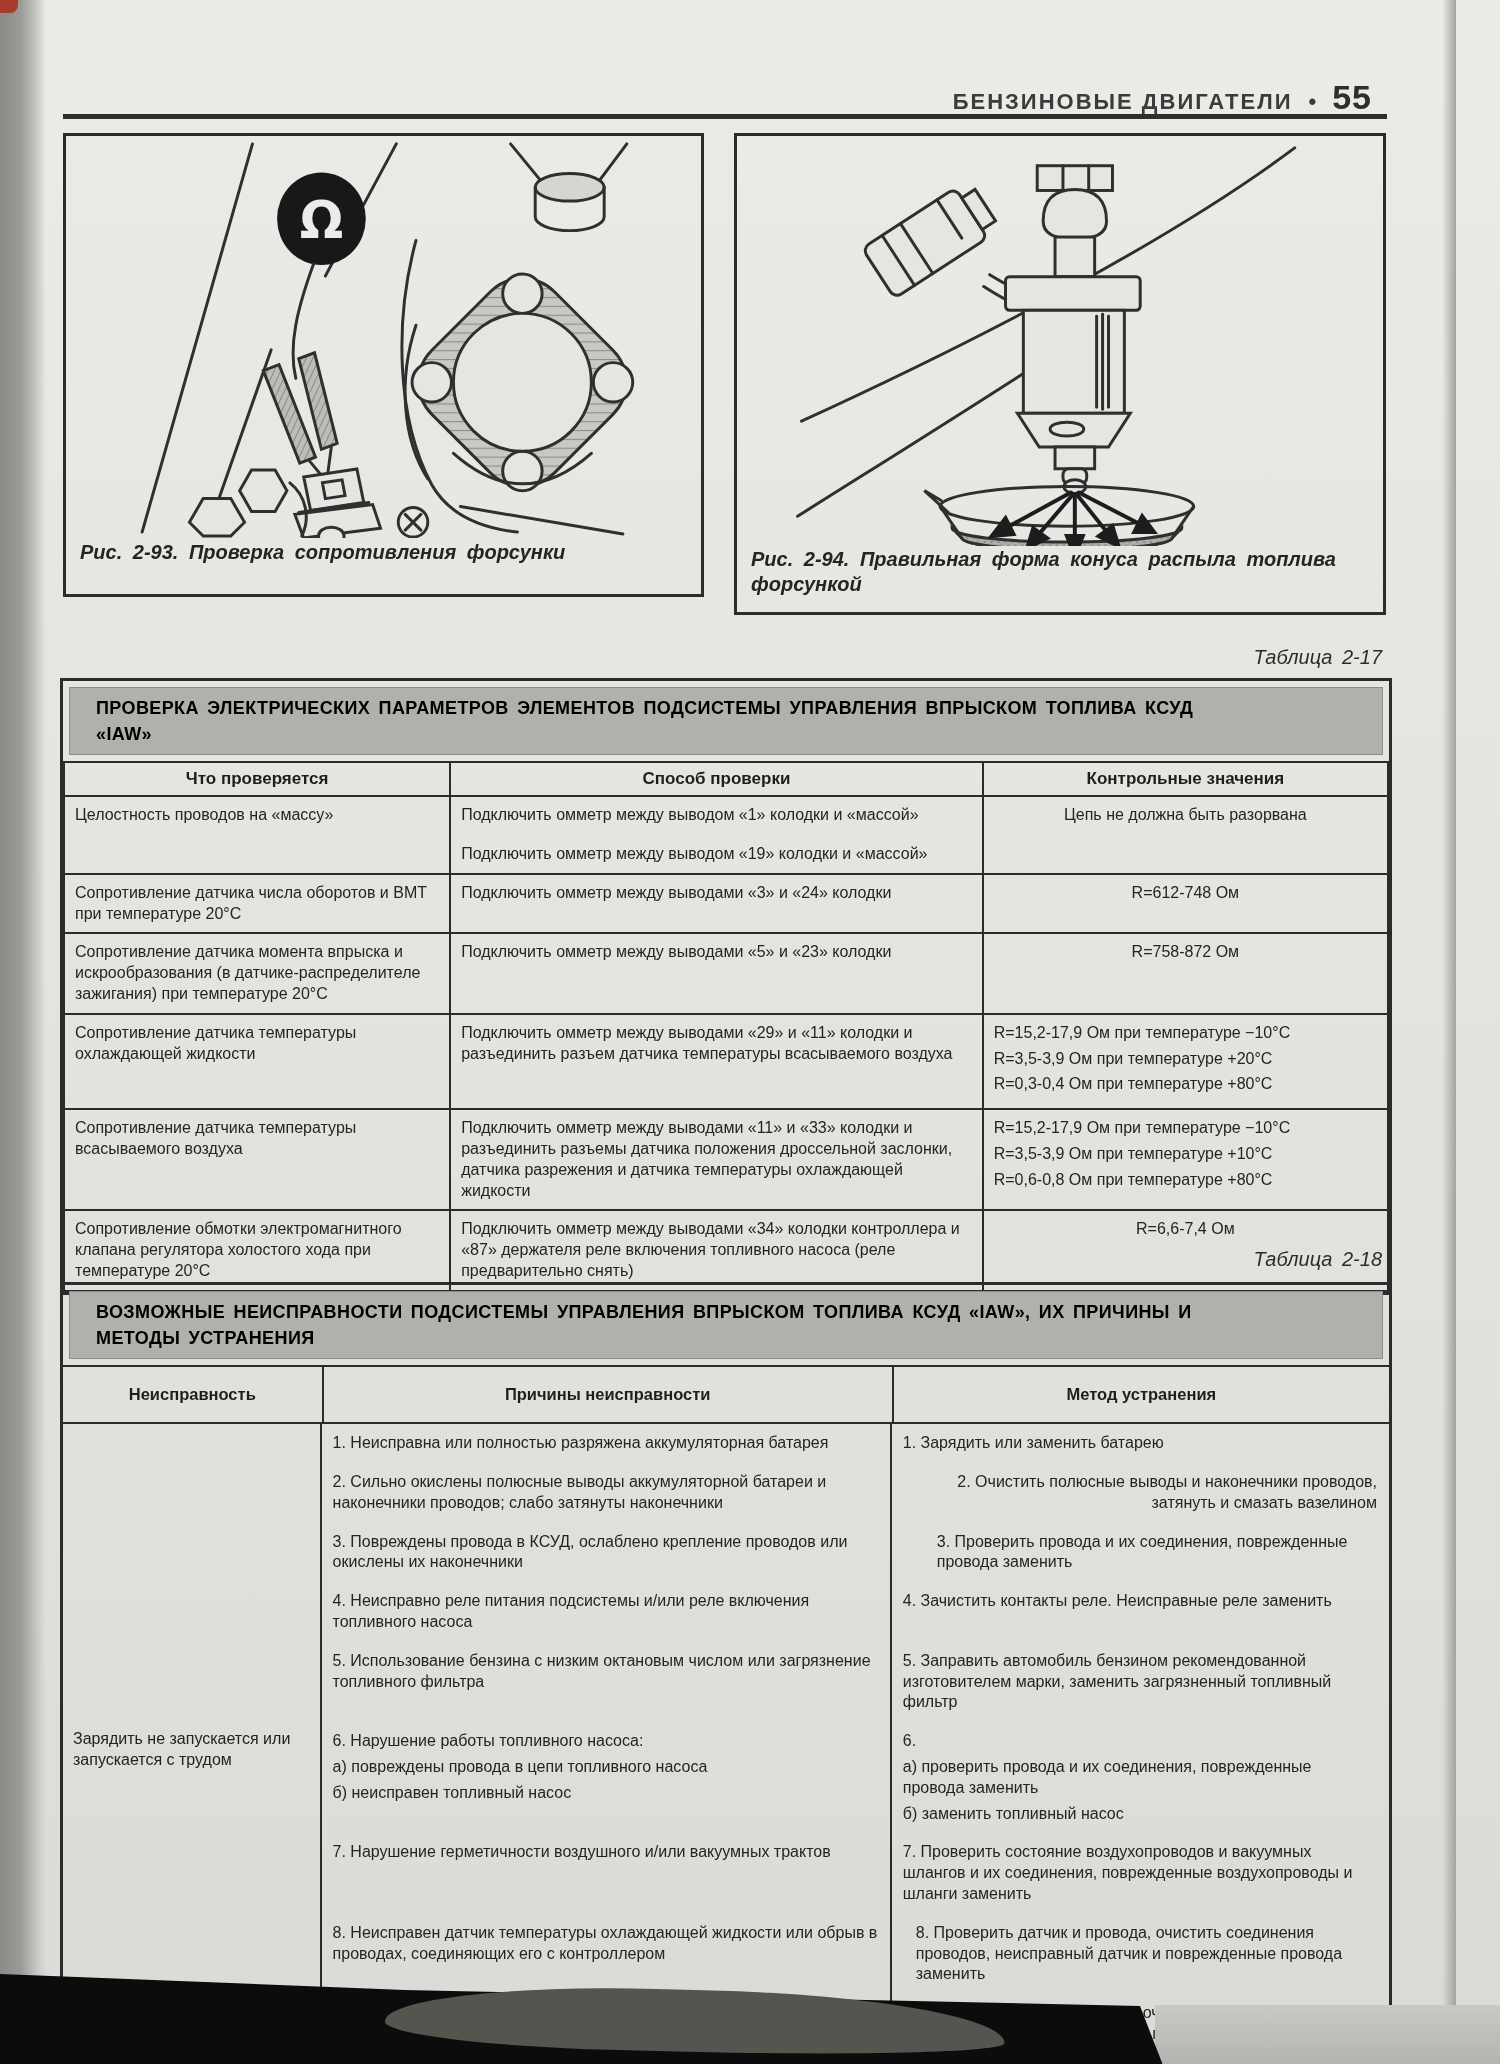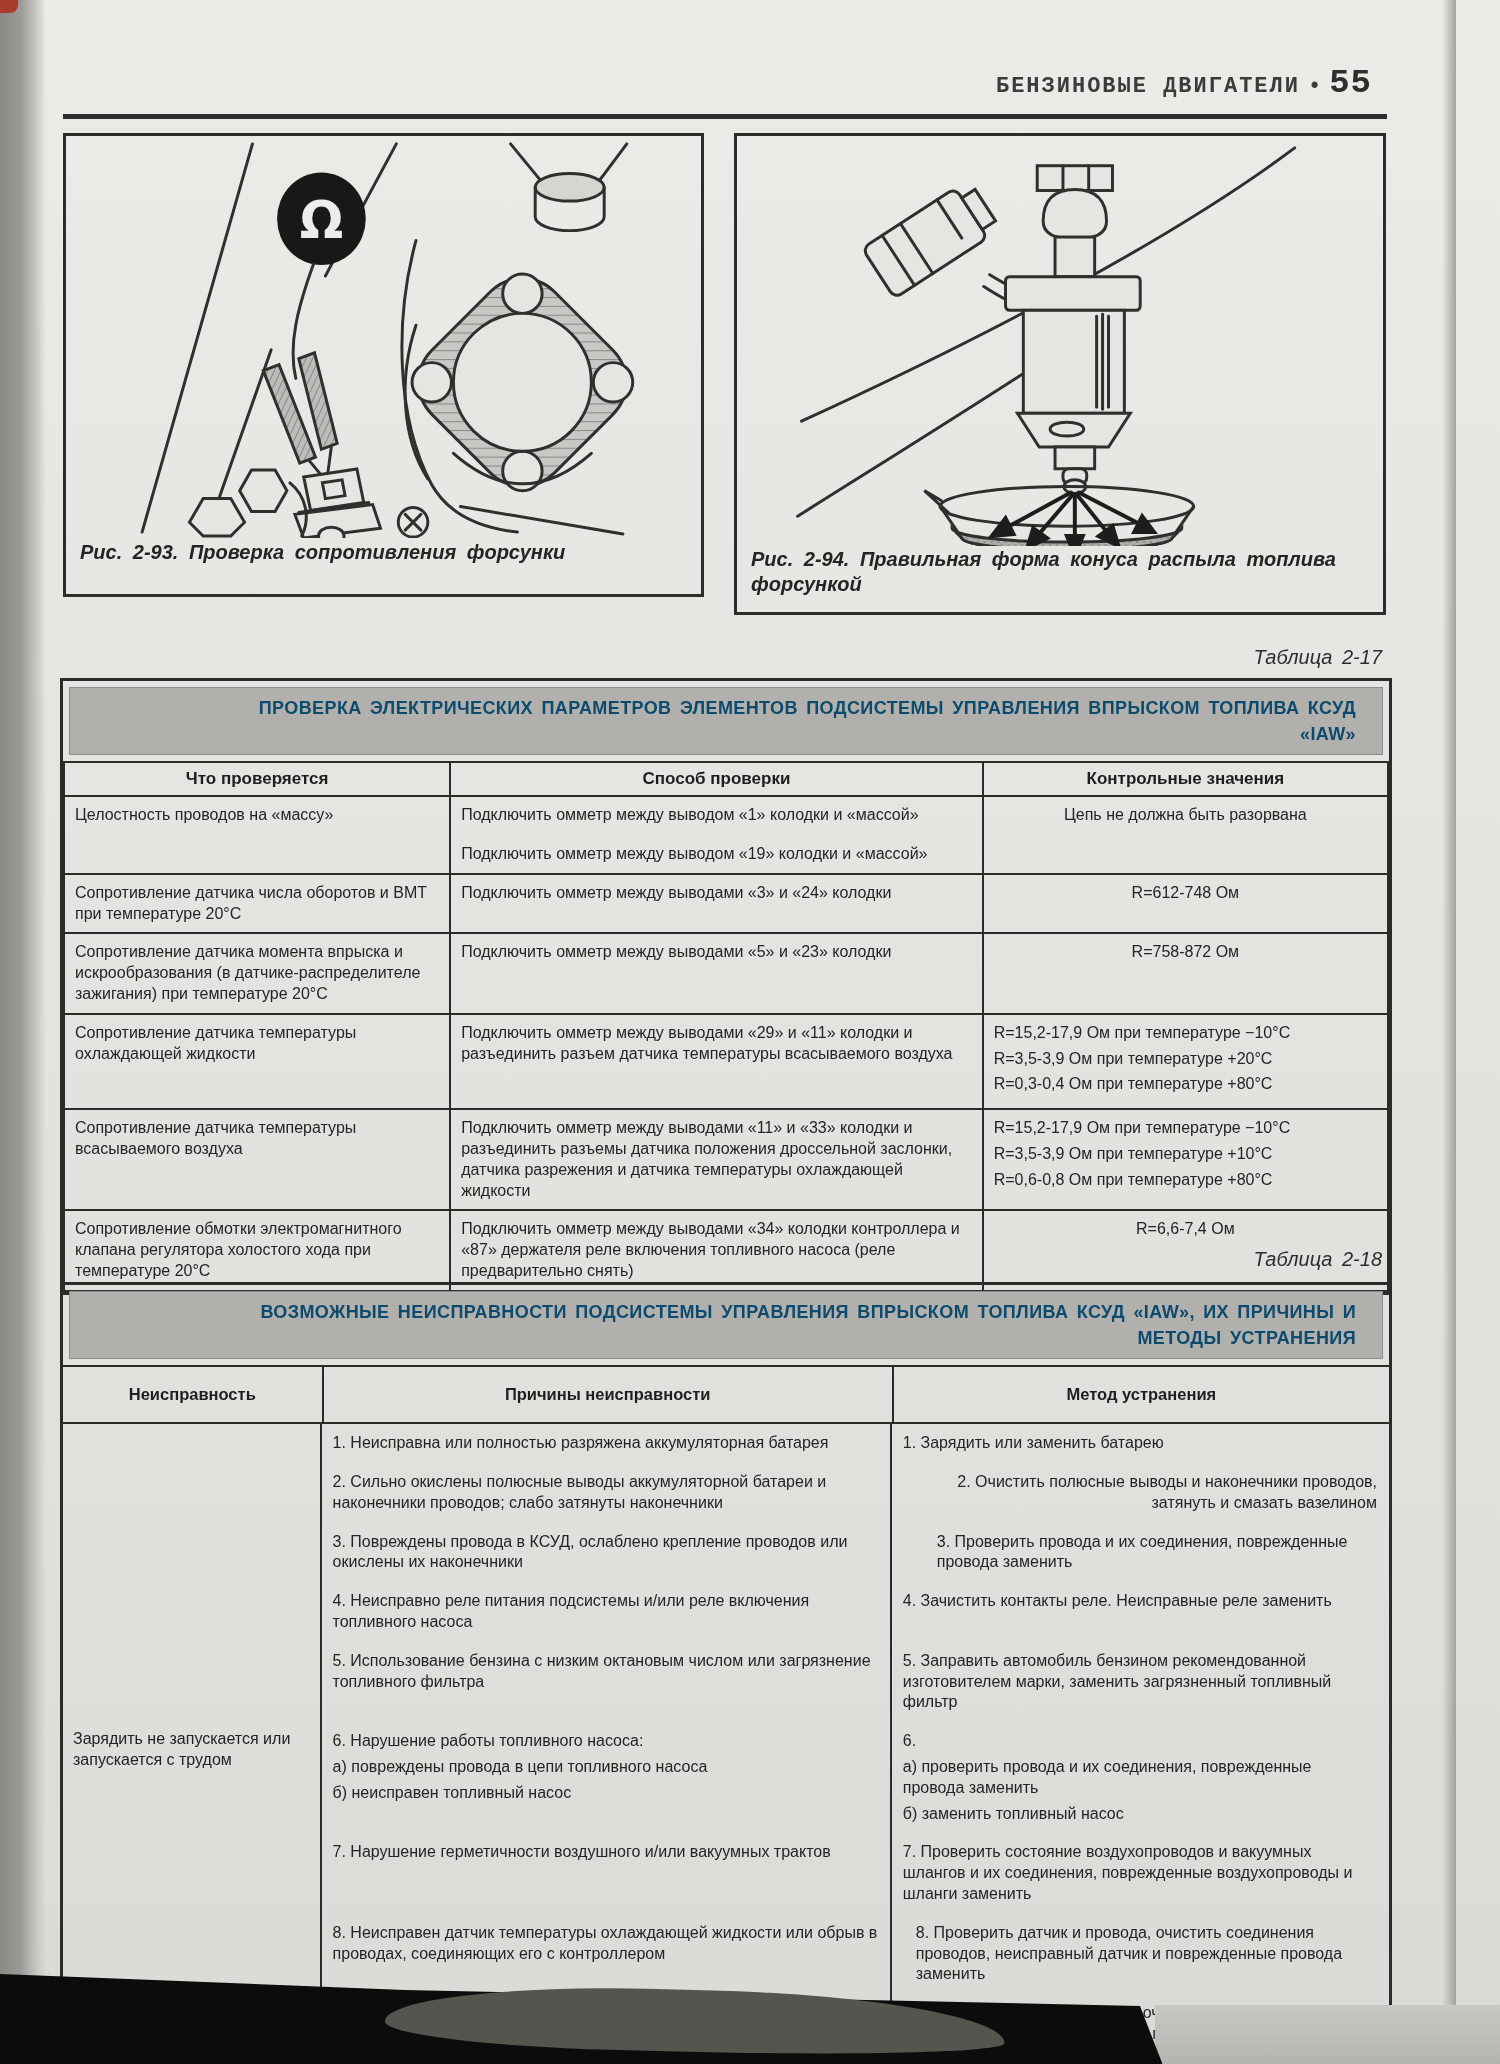--- a/index.html
+++ b/index.html
@@ -15,43 +15,43 @@
   .edge-right-shade{position:absolute;right:44px;top:0;width:14px;height:2064px;
         background:linear-gradient(90deg,rgba(150,149,145,0) 0%,#a3a29e 100%);}
   .corner-mark{position:absolute;left:0;top:0;width:18px;height:13px;background:#a93b2c;border-bottom-right-radius:8px;}
   .bottom-dark{position:absolute;left:0;top:1964px;width:1500px;height:100px;background:#0c0c0c;
         clip-path:polygon(0 10%,27% 26%,76% 42%,77.5% 100%,0 100%);}
   .bottom-blob{position:absolute;left:385px;top:1990px;width:620px;height:62px;background:#55544f;
         border-radius:48% 52% 60% 40%/70% 80% 30% 40%;transform:rotate(1.5deg);}
   .bottom-right-shade{position:absolute;left:1155px;top:2005px;width:345px;height:59px;
         background:linear-gradient(180deg,#c9c8c4,#b5b4b0);}
   
-  .hdr{position:absolute;top:64px;right:128px;display:flex;align-items:baseline;gap:8px;color:#3b3b3b;font-family:Liberation Mono, monospace;}
+  .hdr{position:absolute;top:78px;right:128px;display:flex;align-items:baseline;gap:16px;color:#3b3b3b;}
   .hdr .t{font-size:22px;font-weight:700;letter-spacing:2px;}
   .hdr .dot{font-size:22px;font-weight:700;}
   .hdr .num{font-size:34px;font-weight:800;color:#2e2e2e;letter-spacing:1px;}
   .rule{position:absolute;left:63px;top:114px;width:1324px;height:5px;background:#2e2e2e;}
   
   .fig{position:absolute;border:3px solid #2c2c2c;background:transparent;}
   .fig1{left:63px;top:133px;width:635px;height:458px;}
   .fig2{left:734px;top:133px;width:646px;height:476px;}
   .fig svg{position:absolute;left:2px;top:2px;}
   .figcap{position:absolute;left:14px;right:14px;font-size:20px;font-weight:700;font-style:italic;line-height:1.28;word-spacing:5px;color:#242424;}
   .fig1 .figcap{bottom:28px;}
   .fig2 .figcap{bottom:14px;}
   
   .tbl-label{position:absolute;right:118px;font-size:20px;font-style:italic;color:#2c2c2c;word-spacing:4px;}
   #lbl17{top:646px;}
   #lbl18{top:1248px;}
   
   .tblwrap{position:absolute;left:60px;width:1326px;border:3px solid #2b2b2b;background:transparent;}
   #t17{top:678px;}
   #t18{top:1282px;}
-  .banner{margin:6px;background:#b2b0ac;border:1px solid #8e8c88;color:#0c4a6e;
-          text-align:right;font-weight:700;font-size:18px;line-height:1.45;padding:7px 26px;letter-spacing:.4px;word-spacing:3px;}
+  .banner{margin:6px;background:#b2b0ac;border:1px solid #8e8c88;color:#000000;
+          text-align:left;font-weight:700;font-size:18px;line-height:1.45;padding:7px 26px;letter-spacing:.4px;word-spacing:3px;}
   
   table.t{width:100%;border-collapse:collapse;table-layout:fixed;}
   table.t th{border:2px solid #2b2b2b;font-size:17px;font-weight:700;text-align:center;padding:6px 8px;color:#1e1e1e;}
   table.t td{border:2px solid #2b2b2b;vertical-align:top;font-size:16px;line-height:1.3;padding:8px 10px;color:#242424;}
   table.t .w1{width:29%;} table.t .w2{width:40.5%;} table.t .w3{width:30.5%;}
   td.c-method p{margin:0;}
   td.c-method p + p{margin-top:18px;}
   td.c-values div{margin:0 0 5px 0;}
   td.c-values.single{text-align:center;}
   td.c-values.multi{text-align:left;}

